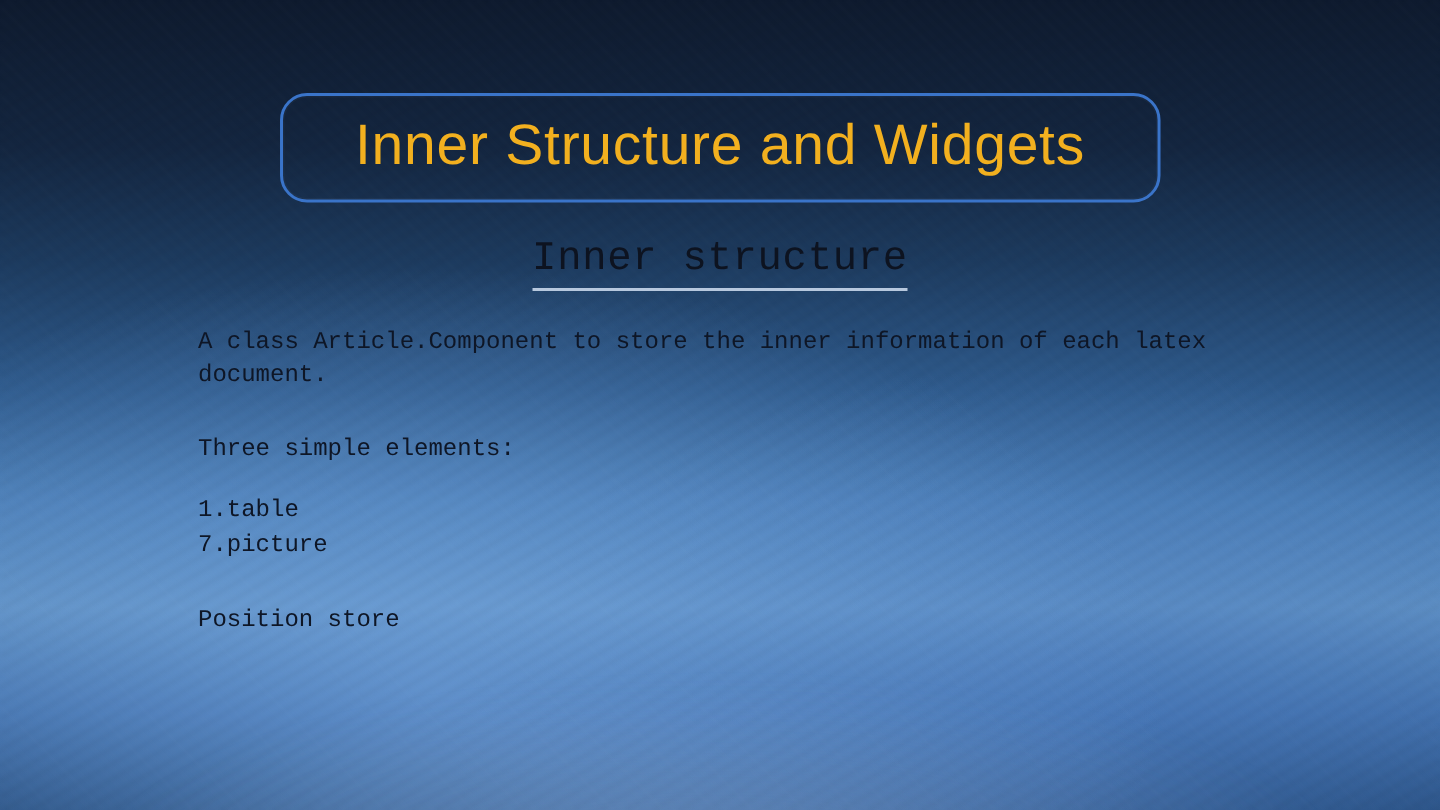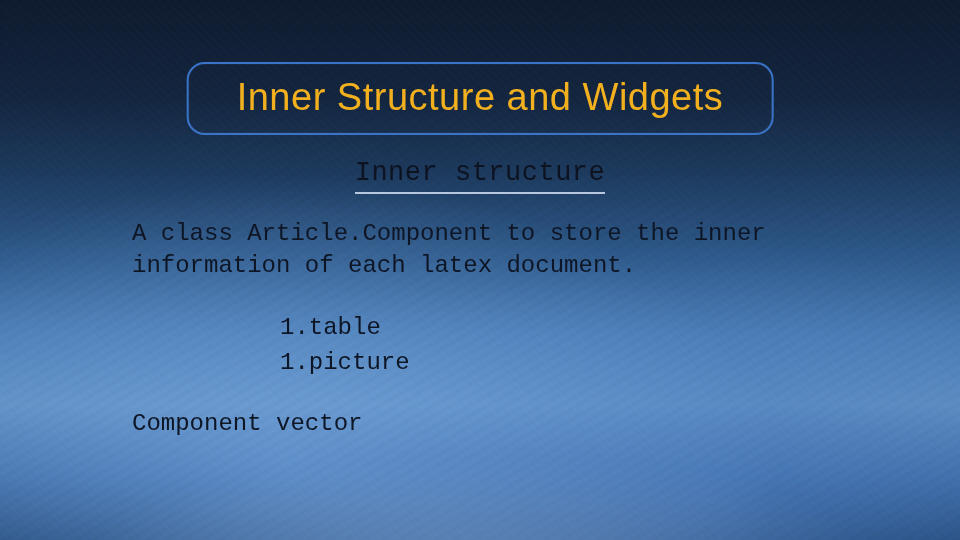--- a/index.html
+++ b/index.html
@@ -76,27 +76,26 @@
     padding-bottom: 4px;
     border-bottom: 2px solid rgba(200,215,235,0.9);
     letter-spacing: 0.5px;
   }
   .body {
     position: absolute;
     top: 218px;
     left: 132px;
     right: 110px;
     color: #0e1626;
-    font-size: 24px;
+    font-size: 16px;
     line-height: 1.35;
   }
   .para1 { margin-bottom: 28px; }
   .para2 { margin-bottom: 18px; }
   .list {
-    margin-left: 148px;
     margin-bottom: 28px;
     line-height: 1.45;
   }
   .para3 { }
 </style>
 </head>
 <body>
 
 <div class="slide">
   <div class="noise"></div>
@@ -105,19 +104,20 @@
   <div class="title-box">
     <div class="title-text">Inner Structure and Widgets</div>
   </div>
 
   <div class="subtitle-wrap">
     <span class="subtitle">Inner structure</span>
   </div>
 
   <div class="body">
     <div class="para1">A class Article.Component to store the inner information of each latex document.</div>
+    <div class="para2">Three simple elements:</div>
     <div class="list">
       <div>1.table</div>
-      <div>1.picture</div>
+      <div>7.picture</div>
     </div>
-    <div class="para3">Component vector</div>
+    <div class="para3">Position store</div>
   </div>
 </div>
 
 </body></html>

